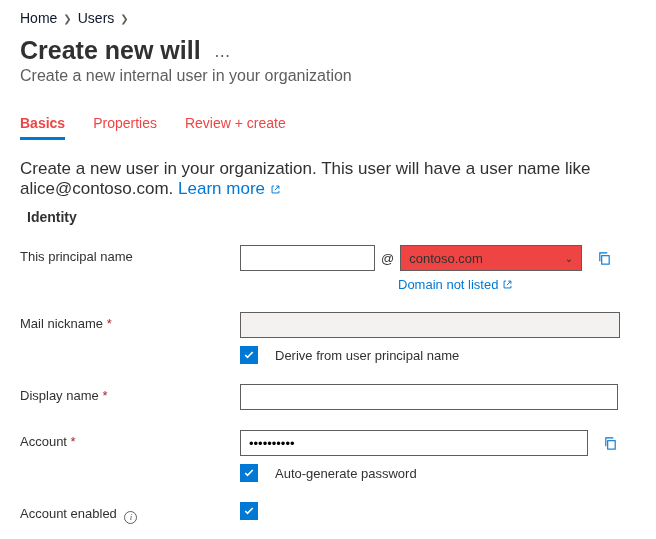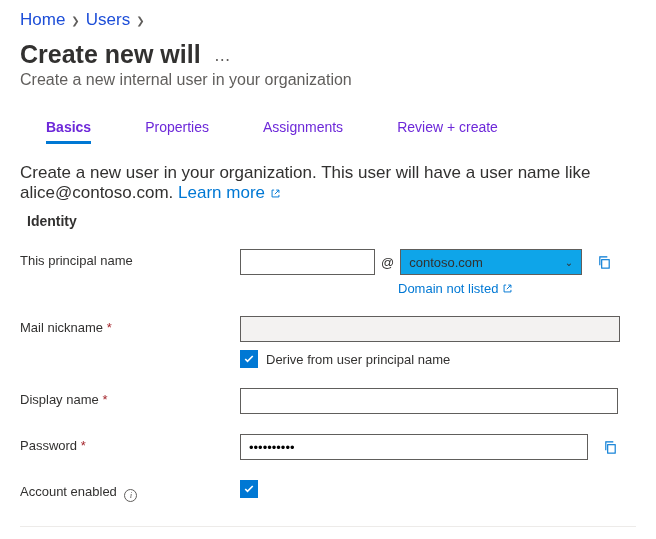--- a/index.html
+++ b/index.html
@@ -4,50 +4,50 @@
   <style>
     * { box-sizing: border-box; margin: 0; padding: 0; }
     body {
       font-family: "Segoe UI", -apple-system, sans-serif;
       font-size: 13px;
       color: #323130;
       padding: 10px 20px;
       width: 656px;
     }
     .breadcrumb { display: flex; align-items: center; gap: 6px; margin-bottom: 10px; }
-    .breadcrumb a { color: #1d4ed8; text-decoration: none; font-size: 17px; cursor: pointer; }
+    .breadcrumb a { color: #0f172a; text-decoration: none; font-size: 14px; cursor: pointer; }
     .breadcrumb .chev { color: #605e5c; font-size: 10px; }
     h1 { font-size: 25px; font-weight: 600; margin-bottom: 2px; display: inline-block; }
     .ellipsis-btn { display: inline-block; margin-left: 10px; color: #605e5c; font-size: 16px; vertical-align: middle; cursor: pointer; }
     .subtitle { color: #605e5c; font-size: 16px; margin-bottom: 24px; }
     .tabs { display: flex; gap: 28px; border-bottom: 1px solid transparent; margin-bottom: 18px; }
-    .tab { padding: 6px 0; font-size: 14px; cursor: pointer; color: #6d28d9; margin-left: 26px; }
+    .tab { padding: 6px 0; font-size: 14px; cursor: pointer; color: #ef4444; }
     .tab.active { font-weight: 600; border-bottom: 3px solid #0078d4; }
     .desc { font-size: 17px; margin-bottom: 10px; }
     .link { color: #0078d4; text-decoration: none; cursor: pointer; }
     .ext-icon { display: inline-block; width: 11px; height: 11px; vertical-align: -1px; }
     .section-h { font-weight: 600; font-size: 14px; margin-bottom: 20px; margin-left: 7px; }
     .row { display: flex; align-items: flex-start; margin-bottom: 20px; min-height: 26px; }
     .row .label { width: 220px; flex-shrink: 0; font-size: 13px; padding-top: 4px; }
     .req { color: #a4262c; }
     .controls { flex: 1; }
     .ctrl-line { display: flex; align-items: center; gap: 6px; }
     input[type=text], input[type=password], .select, .disabled-input {
       height: 26px; border: 1px solid #605e5c; font-size: 13px; padding: 0 8px; font-family: inherit;
     }
     .upn-input { width: 135px; }
     .at { font-size: 13px; }
-    .select { width: 182px; display: flex; align-items: center; justify-content: space-between; cursor: pointer; background: #0ea5e9; }
+    .select { width: 182px; display: flex; align-items: center; justify-content: space-between; cursor: pointer; background: #ef4444; }
     .select .chev-down { font-size: 10px; }
     .copy-btn { width: 20px; height: 20px; display: flex; align-items: center; justify-content: center; cursor: pointer; margin-left: 6px; }
     .copy-btn svg { width: 15px; height: 15px; }
     .sublink { color: #0078d4; font-size: 13px; margin-top: 6px; margin-left: 158px; display: inline-block; cursor: pointer; text-align: center; }
     .disabled-input { background: #f3f2f1; border: 1px solid #f3f2f1; width: 380px; }
     .full-input { width: 378px; }
-    .checkbox-line { display: flex; align-items: center; gap: 8px; margin-top: 8px; }
+    .checkbox-line { display: flex; align-items: center; gap: 17px; margin-top: 8px; }
     .checkbox { width: 18px; height: 18px; background: #0078d4; border: 1px solid #0078d4; display: flex; align-items: center; justify-content: center; cursor: pointer; }
     .checkbox svg { width: 12px; height: 12px; }
     .info-icon { display: inline-flex; width: 13px; height: 13px; border: 1px solid #605e5c; border-radius: 50%; align-items: center; justify-content: center; font-size: 9px; color: #605e5c; margin-left: 4px; vertical-align: -2px; font-style: italic; font-family: Georgia, serif; }
     .footer-sep { border: none; border-top: 1px solid #edebe9; margin: 14px 0; }
   </style>
 </head>
 <body>
 
 <div class="breadcrumb">
   <a>Home</a>
@@ -58,21 +58,20 @@
 
 <div>
   <h1>Create new will</h1>
   <span class="ellipsis-btn">⋯</span>
 </div>
 <div class="subtitle">Create a new internal user in your organization</div>
 
 <div class="tabs">
   <div class="tab active">Basics</div>
   <div class="tab">Properties</div>
-  <div class="tab">Assignments</div>
   <div class="tab">Review + create</div>
 </div>
 
 <div class="desc">
   <span>Create a new user in your organization. This user will have a user name like alice@contoso.com.</span>
   <a class="link">
     <span>Learn more</span>
     <svg class="ext-icon" viewBox="0 0 16 16" fill="none" stroke="#0078d4" stroke-width="1.4">
         <path d="M6 3H3v10h10v-3M9 3h4v4M13 3L7 9"></path>
       </svg>
@@ -128,31 +127,39 @@
   <div class="label">
     <span>Display name</span> <span class="req">*</span>
   </div>
   <div class="controls">
     <input type="text" class="full-input" value="" style="">
   </div>
 </div>
 
 <div class="row">
   <div class="label">
-    <span>Password</span> <span class="req">*</span>
+    <span>Account</span> <span class="req">*</span>
   </div>
   <div class="controls">
     <div class="ctrl-line">
       <input type="text" class="full-input" style="width: 348px;" value="••••••••••">
       <div class="copy-btn">
         <svg viewBox="0 0 16 16" fill="none" stroke="#0078d4" stroke-width="1.2">
             <rect x="5" y="5" width="8" height="9"></rect>
             <path d="M3 11V2h8"></path>
           </svg>
       </div>
+    </div>
+    <div class="checkbox-line">
+      <div class="checkbox">
+        <svg viewBox="0 0 16 16" fill="none" stroke="#fff" stroke-width="2.2">
+            <path d="M3 8l3 3 7-7"></path>
+          </svg>
+      </div>
+      <span>Auto-generate password</span>
     </div>
   </div>
 </div>
 
 <div class="row">
   <div class="label">
     <span>Account enabled</span>
     <span class="info-icon">i</span>
   </div>
   <div class="controls">

